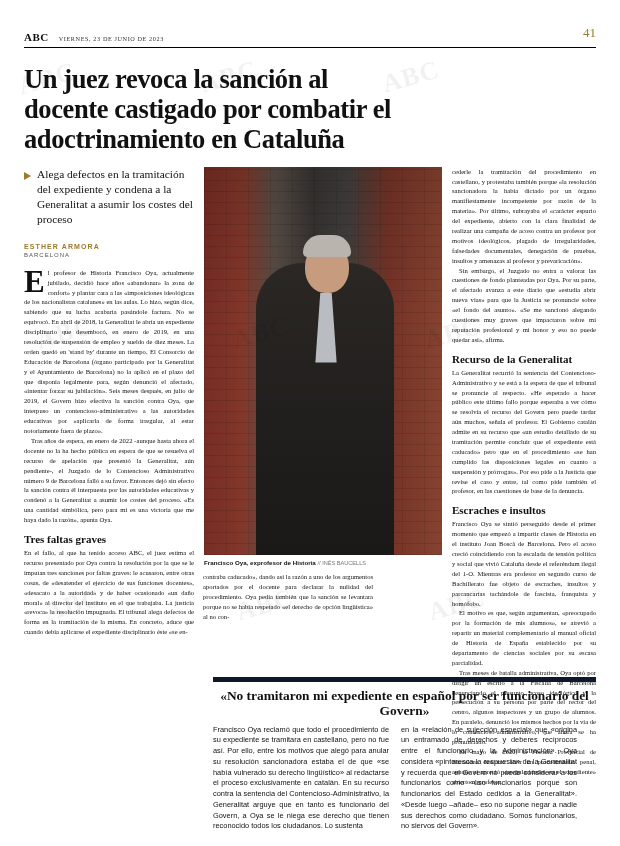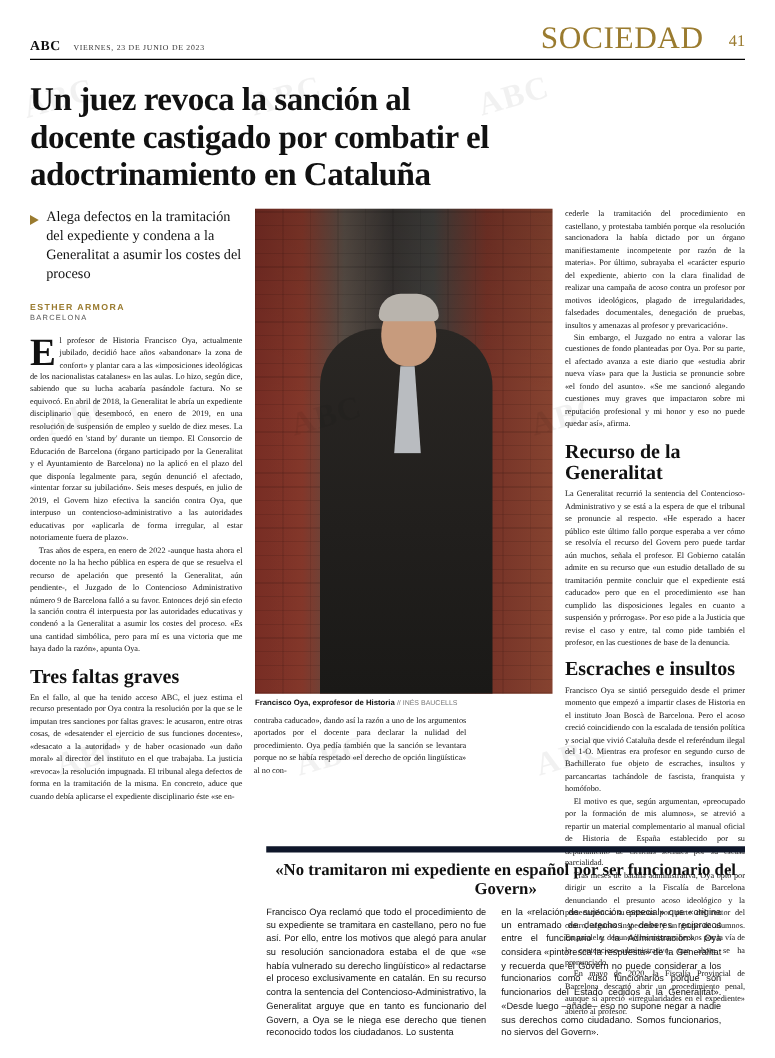--- a/index.html
+++ b/index.html
@@ -135,21 +135,21 @@
     font-size: 31px;
     line-height: 0.78;
     font-weight: 700;
     padding: 2px 3px 0 0;
     font-family: "Liberation Serif", serif;
   }
 
   .subhead {
     font-family: "Liberation Serif", serif;
     font-weight: 700;
-    font-size: 16px;
+    font-size: 11px;
     margin: 8px 0 3px 0;
     line-height: 1.1;
   }
 
   
   .photo-block { width: 238px; }
   .photo {
     width: 238px;
     height: 388px;
     background:
@@ -271,21 +271,20 @@
   <div class="wm" style="left:36px; top:318px; transform:rotate(-16deg);">ABC</div>
   <div class="wm" style="left:232px; top:318px; transform:rotate(-16deg);">ABC</div>
   <div class="wm" style="left:424px; top:318px; transform:rotate(-16deg);">ABC</div>
   <div class="wm" style="left:44px; top:590px; transform:rotate(-16deg);">ABC</div>
   <div class="wm" style="left:236px; top:590px; transform:rotate(-16deg);">ABC</div>
   <div class="wm" style="left:428px; top:590px; transform:rotate(-16deg);">ABC</div>
 
   <div class="masthead">
     <div class="abc-logo">ABC</div>
     <div class="mh-date">VIERNES, 23 DE JUNIO DE 2023</div>
-    <div class="mh-section">SOCIEDAD</div>
     <div class="mh-page">41</div>
   </div>
 
   <h1 class="headline">Un juez revoca la sanción al docente castigado por combatir el adoctrinamiento en Cataluña</h1>
 
   <div class="body-wrap">
 
     <div class="left-zone">
 
       <div style="display:flex; gap:10px;">

